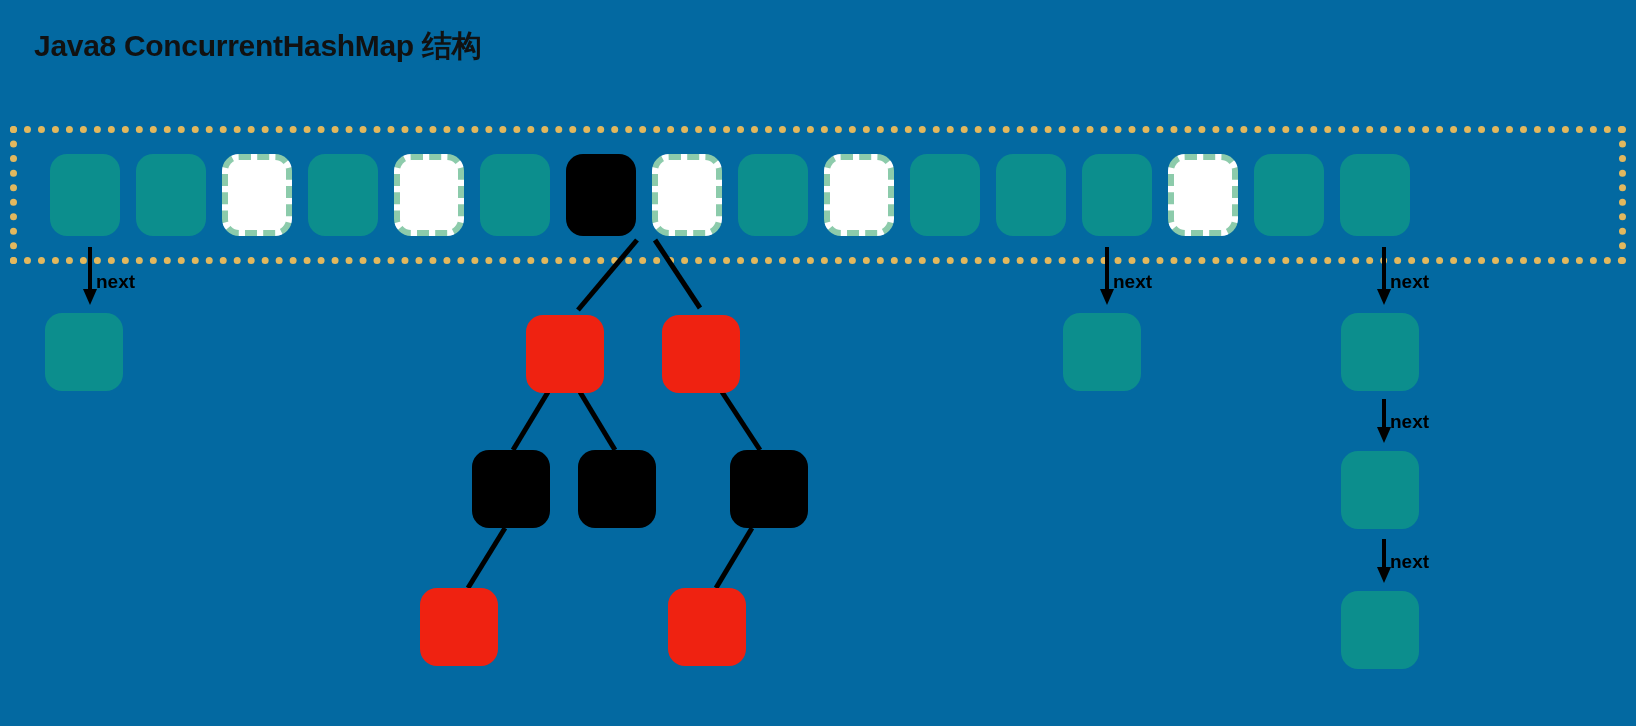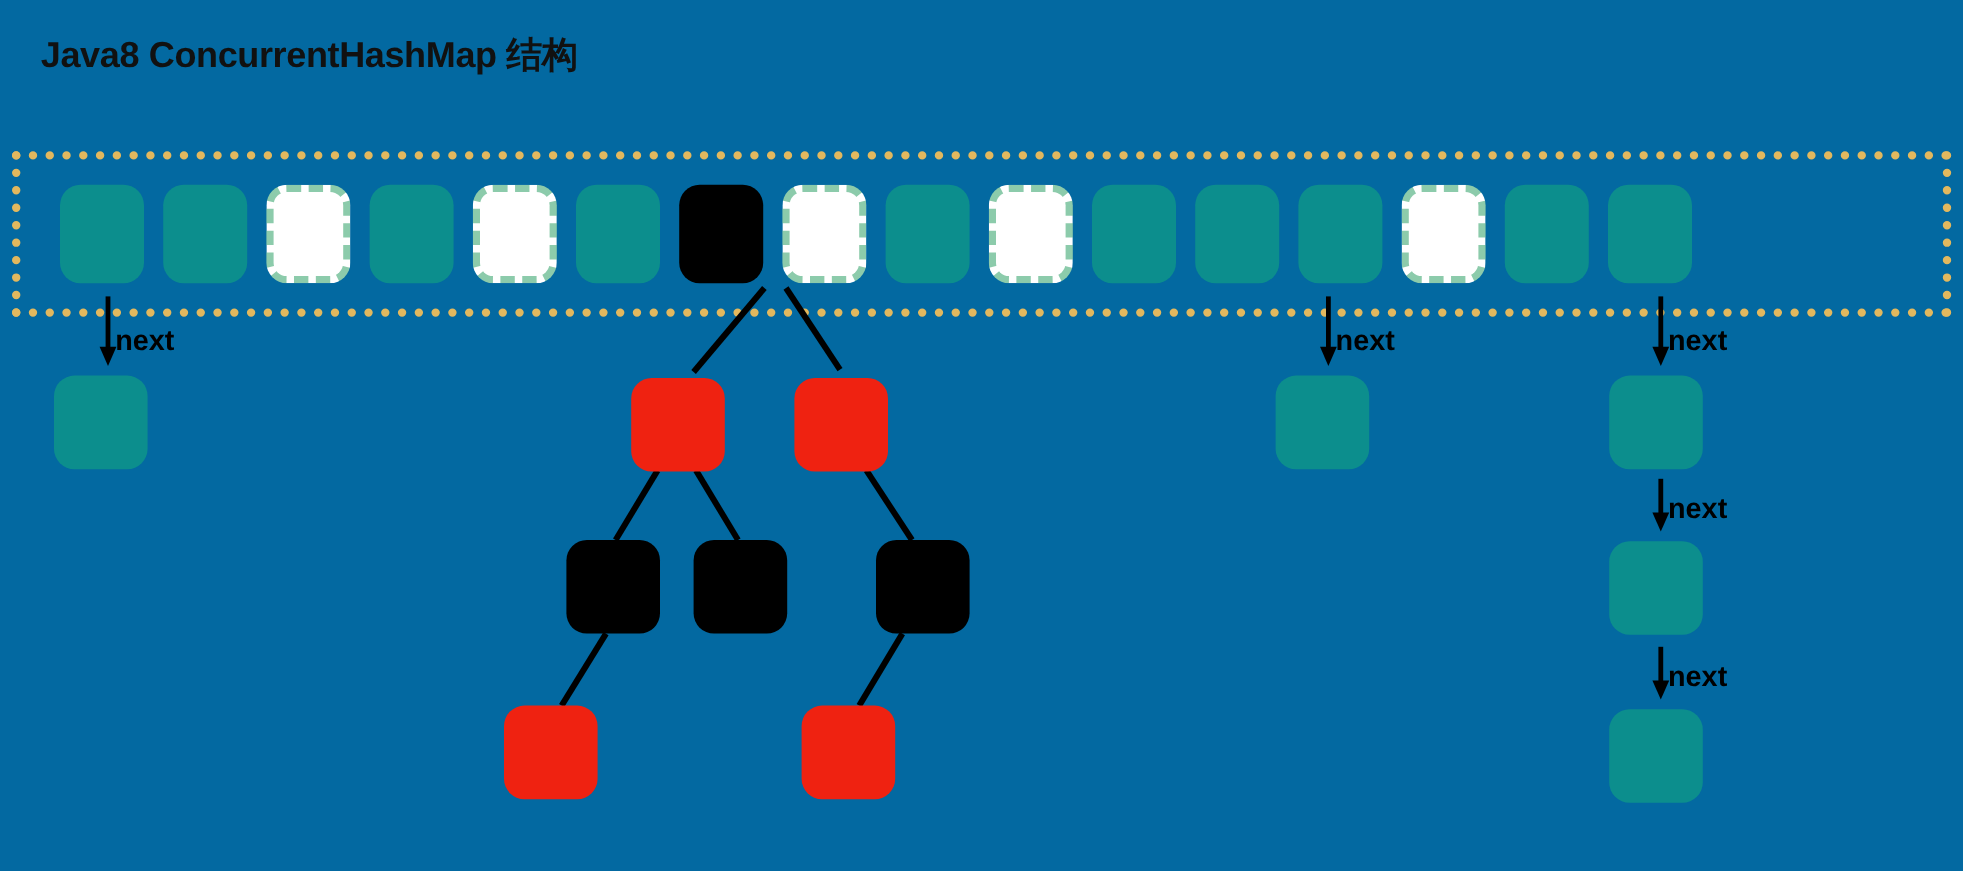--- a/index.html
+++ b/index.html
@@ -64,21 +64,21 @@
   .node.black { background: #000000; }
   
   .next-arrow {
     position: absolute;
     width: 60px;
     height: 60px;
   }
   .next-arrow svg { display: block; overflow: visible; }
   .next-label {
     position: absolute;
-    font-size: 24px;
+    font-size: 19px;
     font-weight: bold;
     color: #000000;
     white-space: nowrap;
   }
   
   #tree-edges {
     position: absolute;
     left: 0;
     top: 0;
     width: 1636px;

